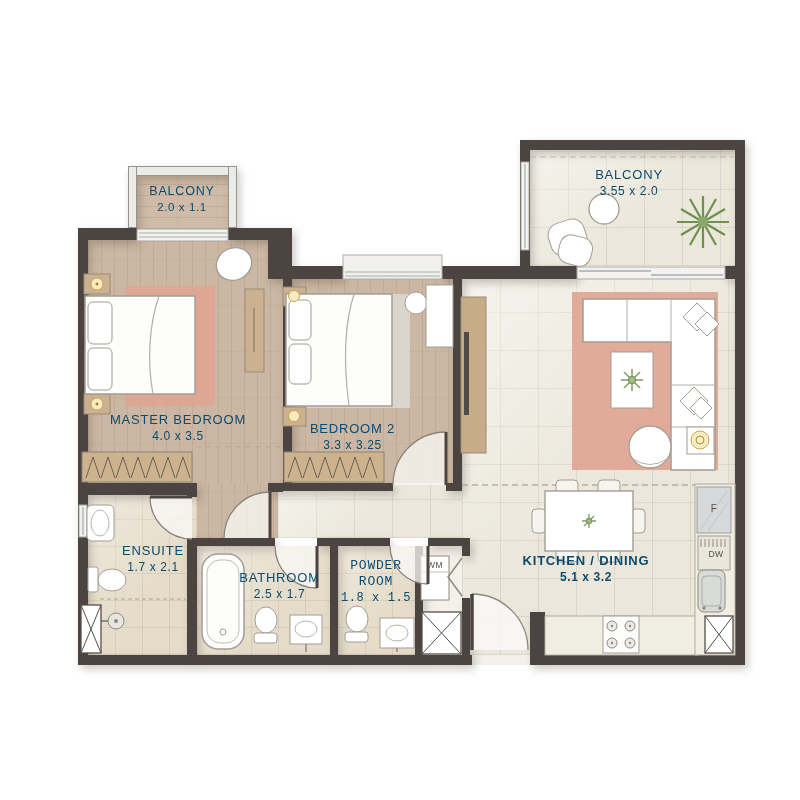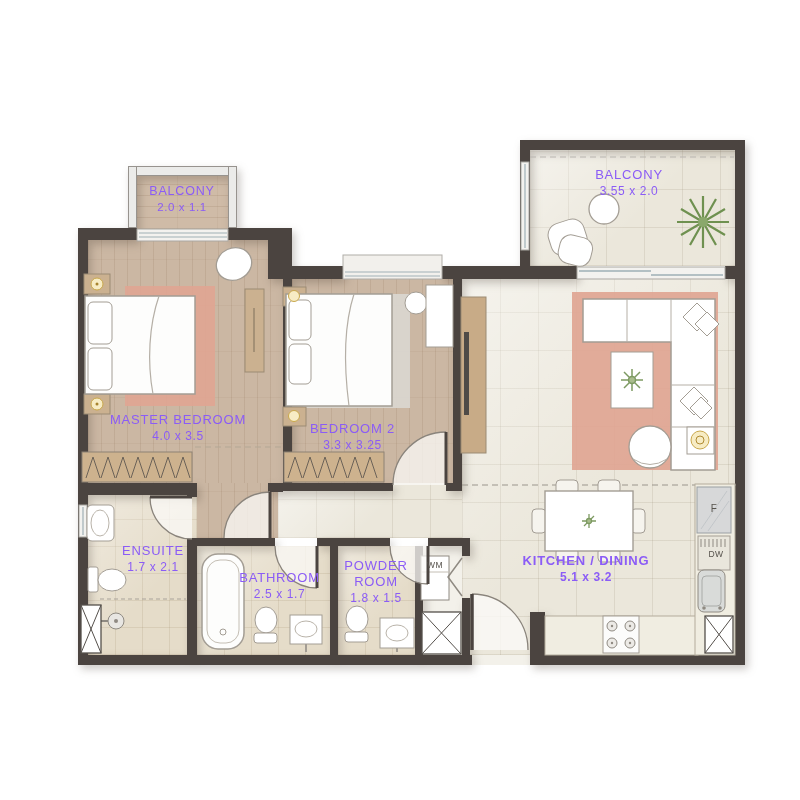--- a/index.html
+++ b/index.html
@@ -18,21 +18,21 @@
                          repeating-linear-gradient(90deg,rgba(150,138,114,.18) 0 1px,transparent 1px 38px),
                          repeating-linear-gradient(0deg,rgba(150,138,114,.18) 0 1px,transparent 1px 38px);}
   .btile{background-color:#e5dcc9;
         background-image:linear-gradient(135deg,rgba(255,255,255,.4),rgba(255,255,255,0) 60%),
                          repeating-linear-gradient(90deg,rgba(150,130,95,.17) 0 1px,transparent 1px 27px),
                          repeating-linear-gradient(0deg,rgba(150,130,95,.17) 0 1px,transparent 1px 27px);}
   .plain{background:#f3f1ea;}
   #walls-layer{filter:drop-shadow(3px 4px 4px rgba(70,58,45,.28));}
   .wall{position:absolute;background:#4b4440;}
   .rail{position:absolute;background:#ebebe9;border:1px solid #97938e;box-sizing:border-box;}
-  .rlabel{position:absolute;text-align:center;color:#8b5cf6;letter-spacing:.8px;line-height:1.22;z-index:6;}
+  .rlabel{position:absolute;text-align:center;color:#0c4a6e;letter-spacing:.8px;line-height:1.22;z-index:6;}
   .rname{font-size:13px;}
   .rdims{font-size:12px;letter-spacing:.6px;margin-top:1px;}
   .sm .rname{font-size:12.5px;}
   .sm .rdims{font-size:11.5px;}
   .alabel{position:absolute;text-align:center;color:#56524c;letter-spacing:.5px;z-index:6;}
   svg.draw{position:absolute;left:0;top:0;z-index:5;}
 </style>
 </head>
 <body>
 
@@ -363,21 +363,21 @@
     <div class="rdims">3.3 x 3.25</div>
   </div>
   <div class="rlabel" style="left:100px;top:543px;width:106px;">
     <div class="rname">ENSUITE</div>
     <div class="rdims">1.7 x 2.1</div>
   </div>
   <div class="rlabel" style="left:222px;top:570px;width:115px;">
     <div class="rname">BATHROOM</div>
     <div class="rdims">2.5 x 1.7</div>
   </div>
-  <div class="rlabel" style="left:339px;top:558px;width:74px;">
+  <div class="rlabel" style="left:339px;top:558px;width:74px;font-family:Liberation Mono, monospace;">
     <div class="rname">POWDER ROOM</div>
     <div class="rdims">1.8 x 1.5</div>
   </div>
   <div class="rlabel" style="left:500px;top:553px;width:172px;font-weight:bold;">
     <div class="rname">KITCHEN / DINING</div>
     <div class="rdims">5.1 x 3.2</div>
   </div>
 
   <div class="alabel" style="left:697px;top:503px;width:34px;font-size:10px;">F</div>
   <div class="alabel" style="left:698px;top:549px;width:36px;font-size:8.5px;text-align:center;">DW</div>

